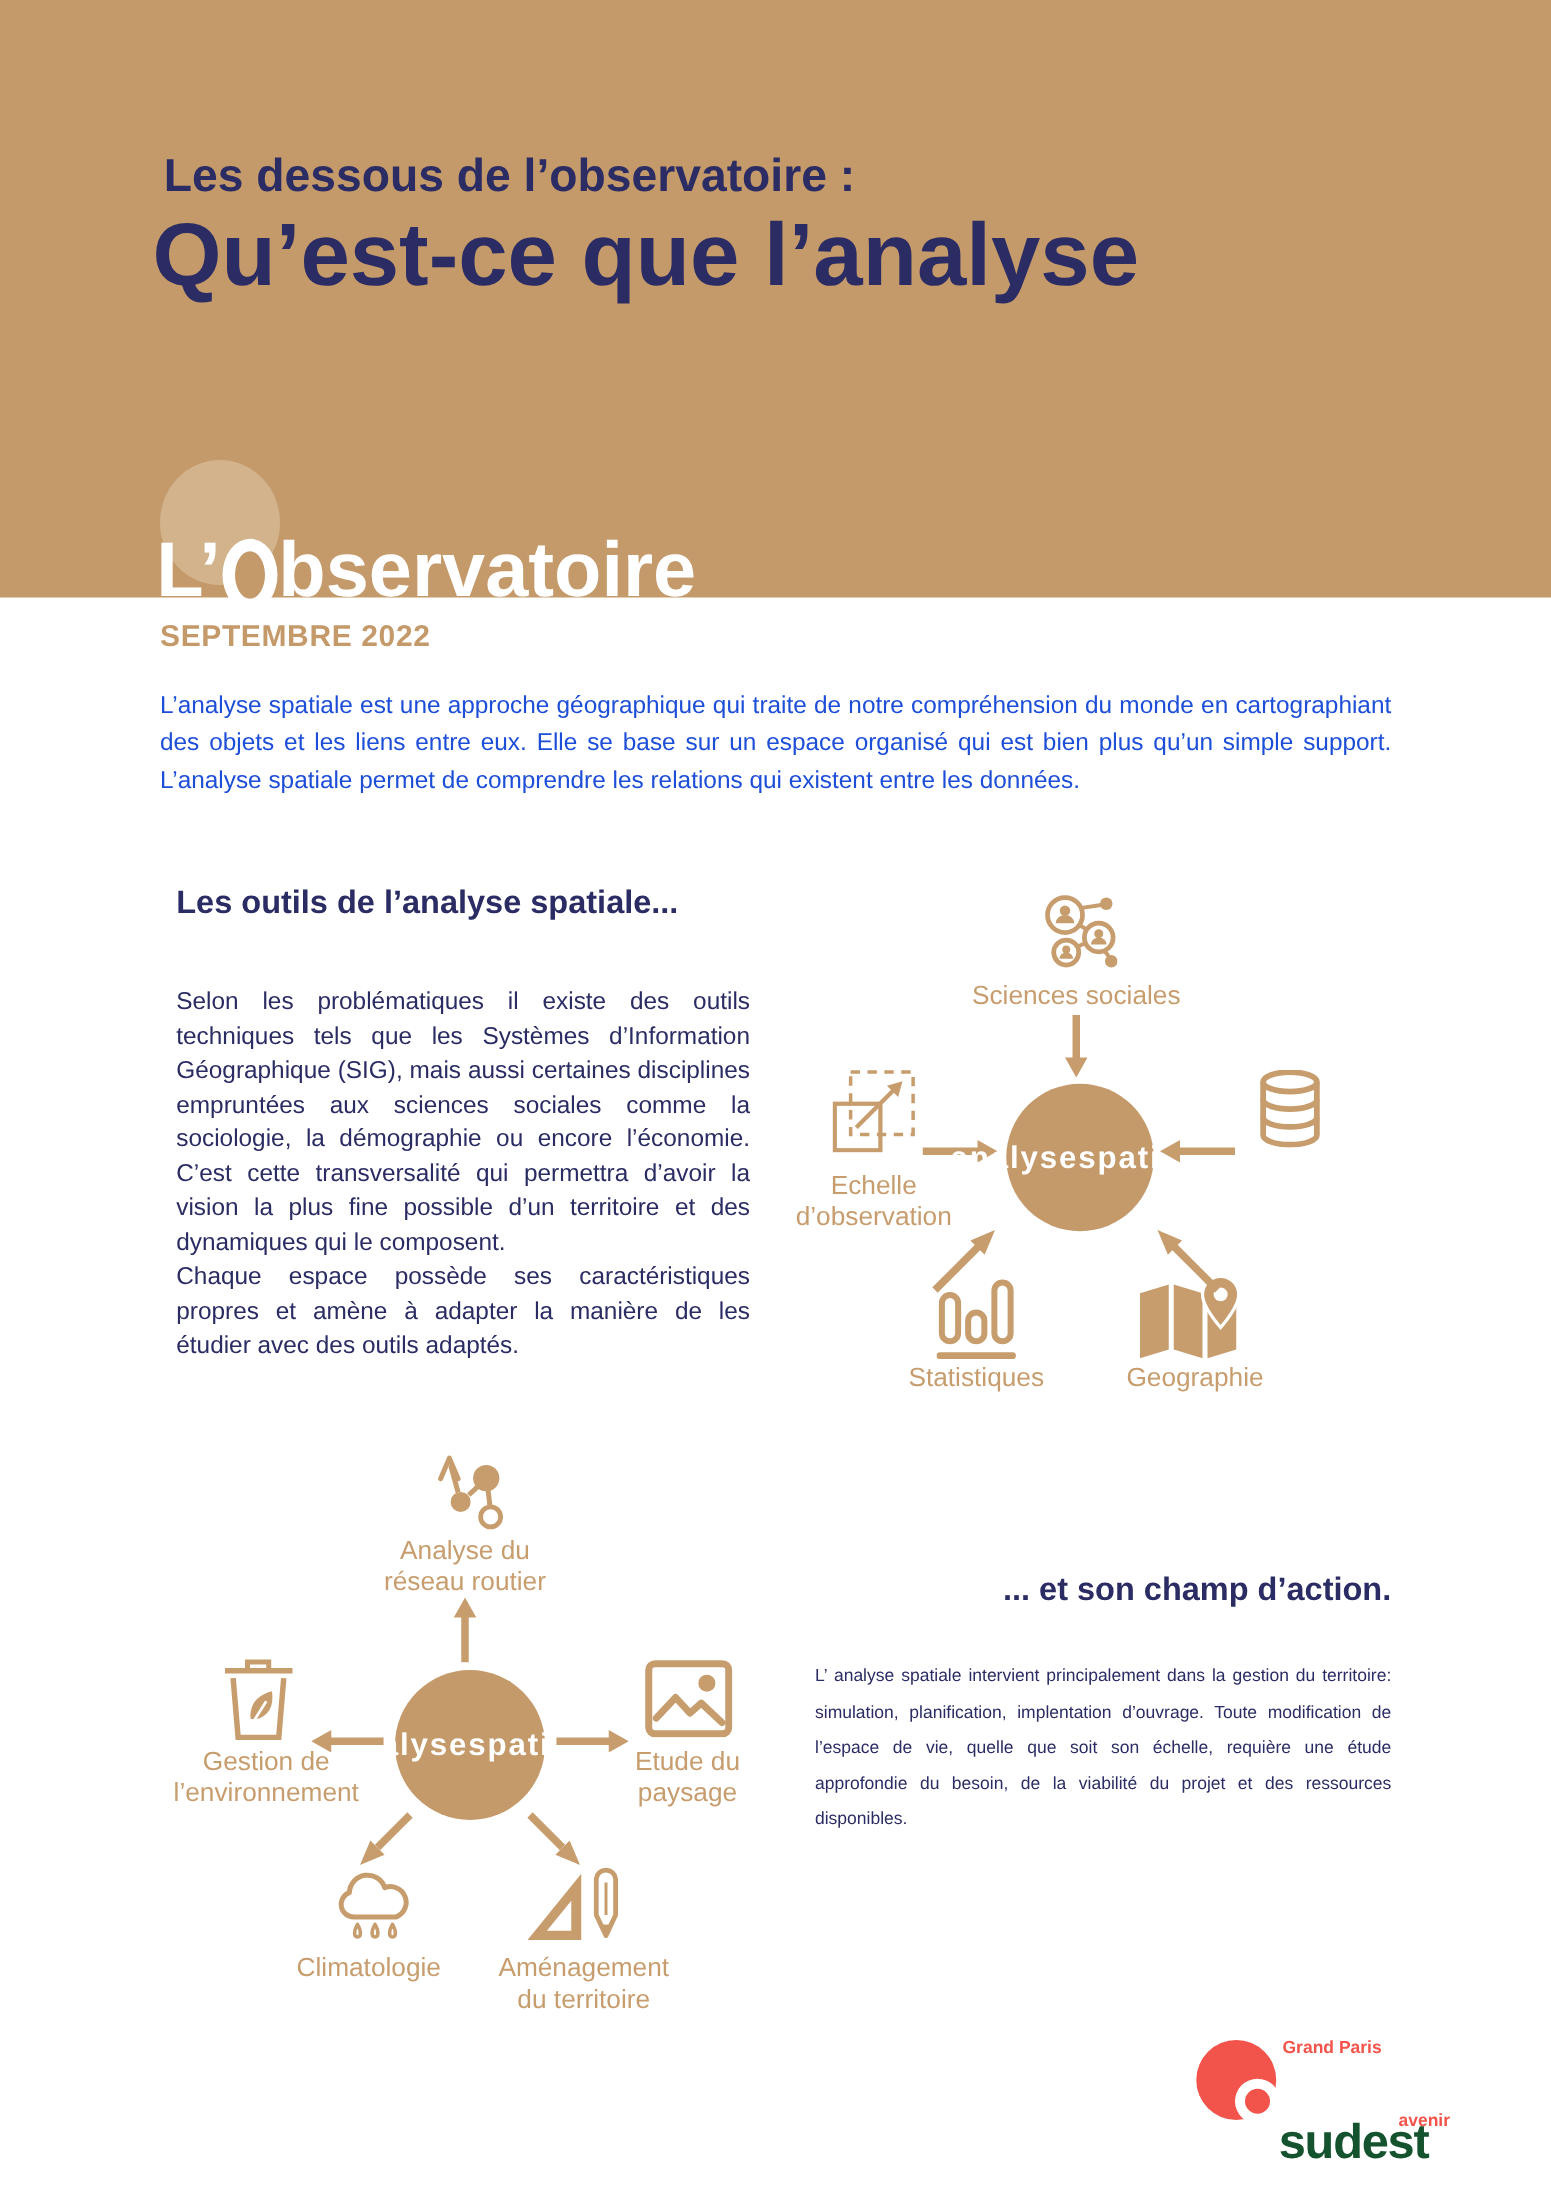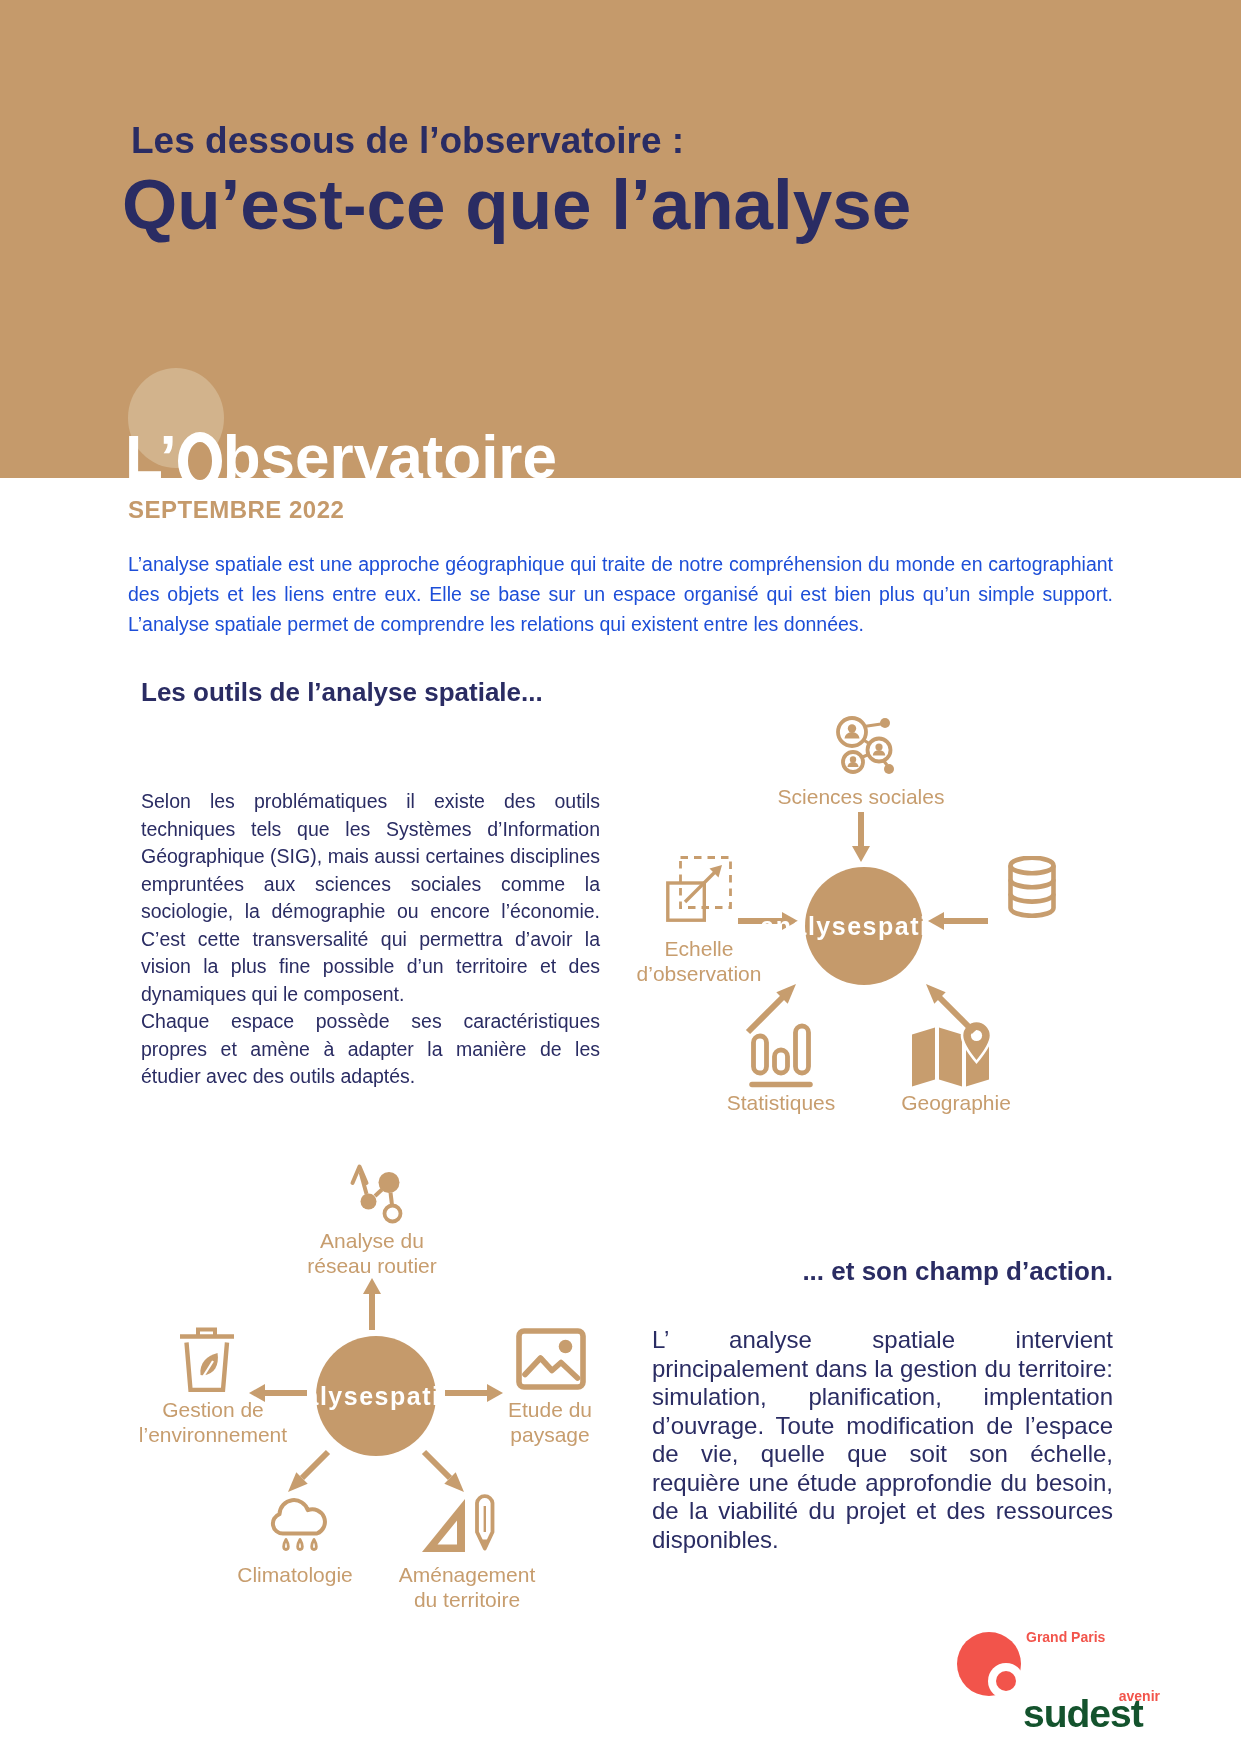--- a/index.html
+++ b/index.html
@@ -12,25 +12,25 @@
   .kicker{left:107px;top:120px;color:#2A2C63;font-size:37px;font-weight:bold;margin-left:24px;}
   .title{left:122px;top:160px;color:#2A2C63;font-size:71px;font-weight:bold;line-height:89px;}
   .light-circle{left:128px;top:368px;width:96px;height:100px;border-radius:50%;background:#D2B38C;}
   .brand{left:125px;top:426px;color:#ffffff;font-size:62px;font-weight:bold;line-height:62px;white-space:nowrap;}
   .brand .o-ring{display:inline-block;width:24px;height:38px;border:10px solid #ffffff;
                  border-radius:50%;background:#C59A6B;vertical-align:-12px;margin:0 1px;}
   .date{left:128px;top:496px;color:#C59A6B;font-size:24px;font-weight:bold;letter-spacing:0.5px;}
 
   
   .intro{left:128px;top:549px;width:985px;color:#1d4ed8;font-size:19.5px;line-height:30px;text-align:justify;}
-  .tools-heading{left:141px;top:677px;color:#2A2C63;font-size:26px;font-weight:bold;}
+  .tools-heading{left:141px;top:706px;color:#2A2C63;font-size:26px;font-weight:bold;}
   .left-col{left:141px;top:788px;width:459px;color:#2A2C63;font-size:19.5px;line-height:27.5px;text-align:justify;}
   .left-col p{margin:0;}
   .action-heading{left:652px;top:1256px;width:461px;color:#2A2C63;font-size:26px;font-weight:bold;text-align:right;}
-  .action-para{left:652px;top:1326px;width:461px;color:#2A2C63;font-size:24px;line-height:28.5px;text-align:justify;}
+  .action-para{left:652px;top:1326px;width:461px;color:#2A2C63;font-size:14px;line-height:28.5px;text-align:justify;}
 
   
   .node-label{color:#C79D6E;font-size:21px;line-height:25px;text-align:center;}
   .hub{border-radius:50%;background:#C59A6B;display:flex;
        align-items:center;justify-content:center;color:#fff;font-weight:bold;
        font-size:25px;line-height:31px;letter-spacing:1.5px;}
   .hub1{left:805px;top:867px;width:118px;height:118px;}
   .hub2{left:316px;top:1336px;width:120px;height:120px;}
 
   

